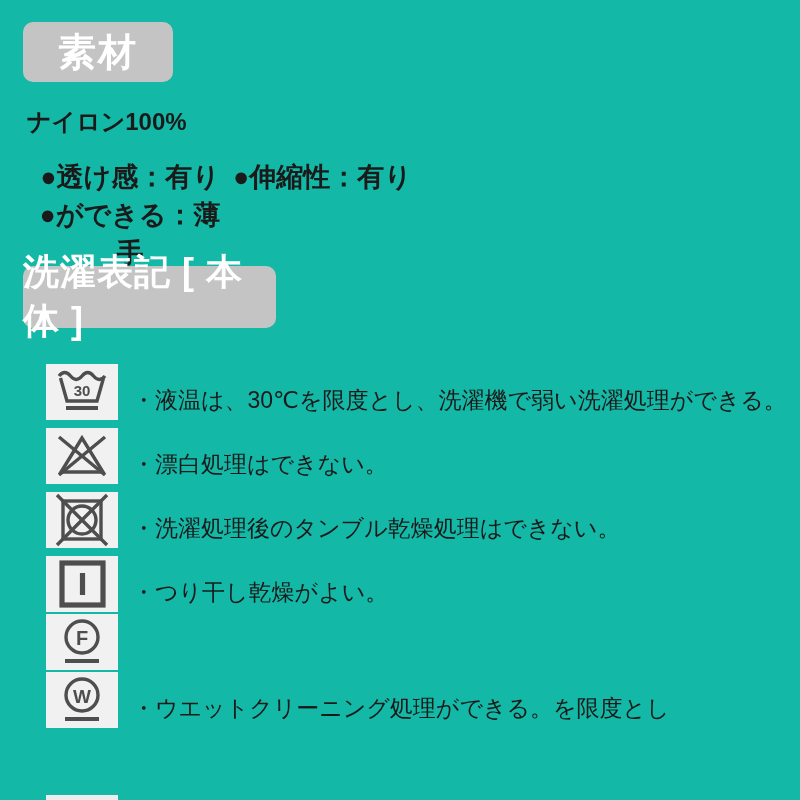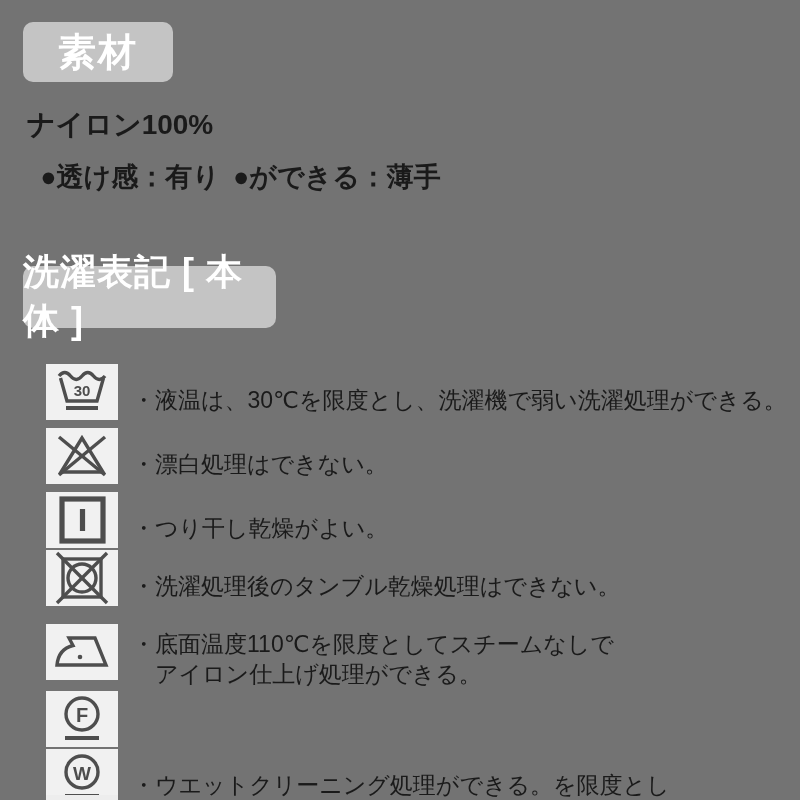--- a/index.html
+++ b/index.html
@@ -5,21 +5,21 @@
   * { margin: 0; padding: 0; box-sizing: border-box; }
   html, body { background: #ffffff; }
   body {
     font-family: "Liberation Sans", "DejaVu Sans", sans-serif;
     color: #1a1a1a;
   }
   .page {
     position: relative;
     width: 800px;
     height: 800px;
-    background: #737373;
+    background: #14b8a6;
     overflow: hidden;
   }
   .section-header {
     position: absolute;
     background: #c4c4c4;
     border-radius: 10px;
     color: #ffffff;
     font-weight: bold;
     display: flex;
     align-items: center;
@@ -33,21 +33,21 @@
   }
   .care-header {
     left: 23px; top: 266px;
     width: 253px; height: 62px;
     font-size: 36px;
     letter-spacing: 1px;
   }
   .composition {
     position: absolute;
     left: 27px; top: 106px;
-    font-size: 28px;
+    font-size: 24px;
     font-weight: 600;
   }
   .features {
     position: absolute;
     left: 27px; top: 158px;
     display: grid;
     grid-template-columns: 206px auto;
     font-size: 27px;
     font-weight: 600;
     line-height: 38px;
@@ -114,20 +114,21 @@
 <div class="page">
 
   <div class="section-header material-header">
     <span>素材</span>
   </div>
 
   <div class="composition">ナイロン100%</div>
 
   <div class="features">
     <span>●透け感：有り</span>
+    <span>●伸縮性：有り</span>
     <span>●ができる：薄手</span>
   </div>
 
   <div class="section-header care-header">
     <span>洗濯表記 [ 本体 ]</span>
   </div>
 
   <div class="care-list">
 
     <div class="care-row gap-lg">
@@ -150,58 +151,46 @@
           <polygon class="sym" points="36,10 15,44 57,44"></polygon>
           <line class="sym" x1="13" y1="9" x2="59" y2="47"></line>
           <line class="sym" x1="59" y1="9" x2="13" y2="47"></line>
         </svg>
       </span>
       <div class="care-text">
         <span class="care-line">・漂白処理はできない。</span>
       </div>
     </div>
 
-    <div class="care-row gap-sm">
-      <span class="icon-box">
-        <svg width="72" height="56" viewBox="0 0 72 56">
-          <rect class="sym sym-thick" x="16" y="7" width="41" height="42"></rect>
-          <line class="sym sym-thick" x1="36.5" y1="17" x2="36.5" y2="39"></line>
-        </svg>
-      </span>
-      <div class="care-text">
-        <span class="care-line">・つり干し乾燥がよい。</span>
-      </div>
-    </div>
-
     <div class="care-row gap-lg">
       <span class="icon-box">
         <svg width="72" height="56" viewBox="0 0 72 56">
           <rect class="sym" x="17" y="9" width="38" height="38"></rect>
           <circle class="sym" cx="36" cy="28" r="14"></circle>
           <line class="sym" x1="11" y1="3" x2="61" y2="53"></line>
           <line class="sym" x1="61" y1="3" x2="11" y2="53"></line>
         </svg>
       </span>
       <div class="care-text">
         <span class="care-line">・洗濯処理後のタンブル乾燥処理はできない。</span>
       </div>
     </div>
 
     <div class="care-row gap-sm">
       <span class="icon-box">
         <svg width="72" height="56" viewBox="0 0 72 56">
-          <path class="sym" d="M23,14 L49,14 L60,41 L11,41 C12,31 16.5,24 27,21.5 L23,14 Z"></path>
-          <circle class="sym-dot" cx="34" cy="33" r="2.3"></circle>
-        </svg>
-      </span>
-      <div class="care-text">
-        <span class="care-line">・底面温度110℃を限度としてスチームなしで</span>
-        <span class="care-line indent">アイロン仕上げ処理ができる。</span>
-      </div>
-    </div>
+          <rect class="sym sym-thick" x="16" y="7" width="41" height="42"></rect>
+          <line class="sym sym-thick" x1="36.5" y1="17" x2="36.5" y2="39"></line>
+        </svg>
+      </span>
+      <div class="care-text">
+        <span class="care-line">・つり干し乾燥がよい。</span>
+      </div>
+    </div>
+
 
     <div class="care-row gap-sm">
       <span class="icon-box">
         <svg width="72" height="56" viewBox="0 0 72 56">
           <circle class="sym" cx="36" cy="23" r="16"></circle>
           <text class="sym-text" x="36" y="30.5" font-size="20">F</text>
           <line class="sym sym-bar" x1="19" y1="47" x2="53" y2="47"></line>
         </svg>
       </span>
     </div>

